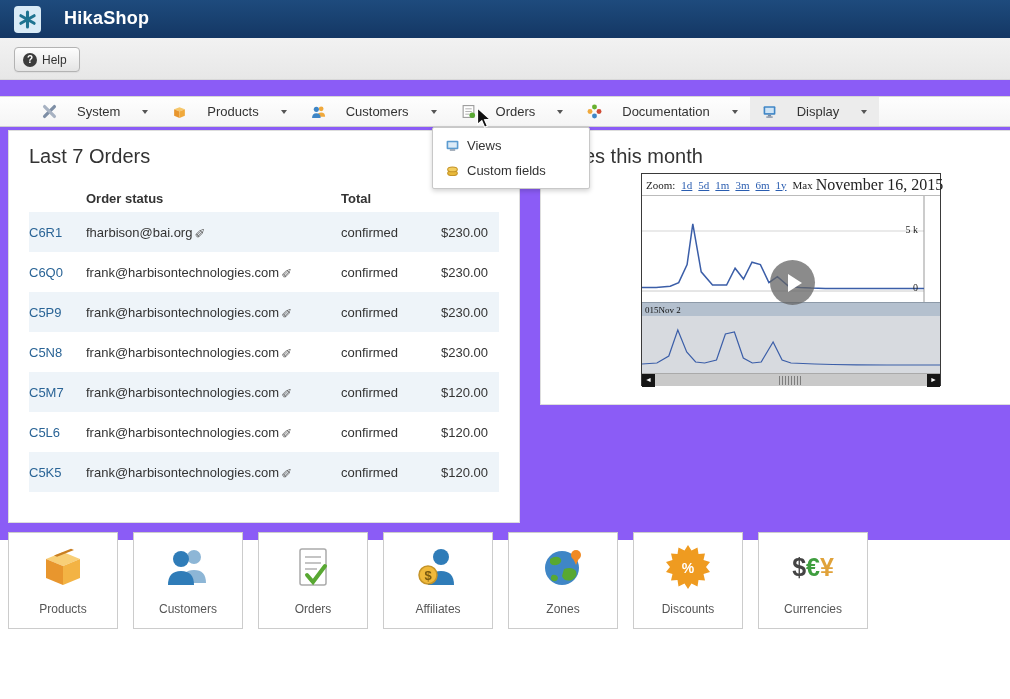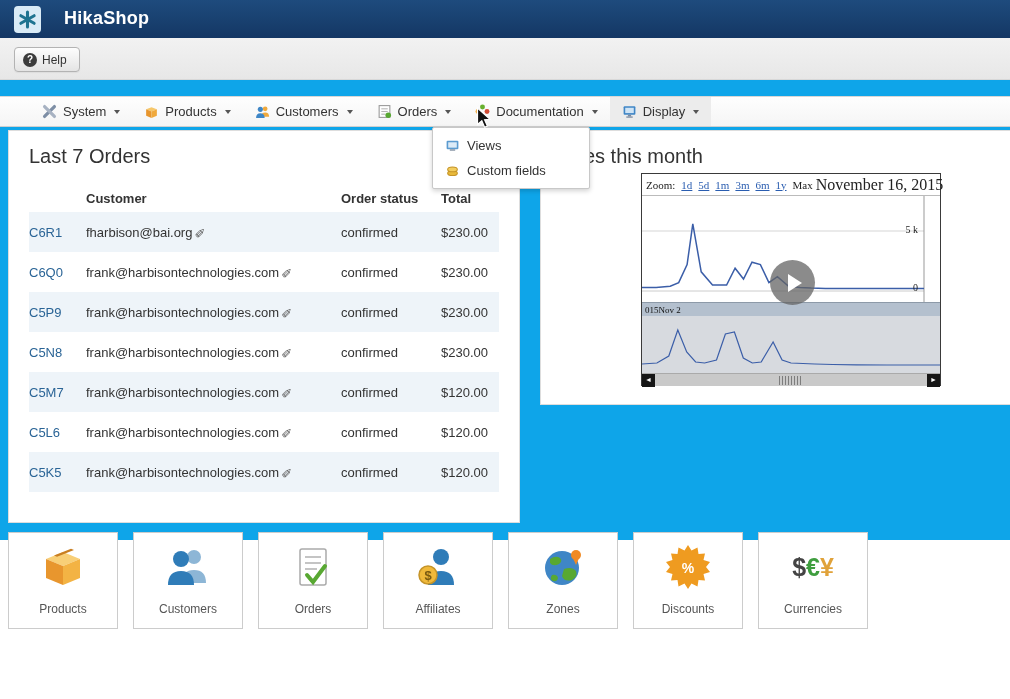--- a/index.html
+++ b/index.html
@@ -1,18 +1,18 @@
 <!DOCTYPE html>
 <html><head>
 <meta charset="utf-8">
 <style>
   * { margin:0; padding:0; box-sizing:border-box; }
   html,body { width:1010px; height:699px; overflow:hidden; background:#fff;
               font-family:"Liberation Sans", sans-serif; color:#333; }
-  .stage { position:relative; width:1010px; height:540px; background:#0ea5e9; }
+  .stage { position:relative; width:1010px; height:540px; background:#8b5cf6; }
 
   
   .topbar { position:absolute; left:0; top:0; width:1010px; height:38px;
             background:linear-gradient(#1e4b7d,#143764); }
   .logo-box { position:absolute; left:14px; top:6px; width:27px; height:27px;
               background:#d9ebf6; border-radius:4px; display:flex; align-items:center; justify-content:center; }
   .brand { position:absolute; left:64px; top:8px; font-size:18px; font-weight:bold; color:#fff; letter-spacing:.3px; }
 
   
   .helpbar { position:absolute; left:0; top:38px; width:1010px; height:42px;
@@ -22,21 +22,21 @@
               background:linear-gradient(#fdfdfd,#e4e4e4); border:1px solid #b3b3b3; border-radius:4px;
               font-size:12px; color:#333; cursor:pointer; box-shadow:0 1px 1px rgba(0,0,0,.05); }
   .qicon { width:14px; height:14px; border-radius:50%; background:#3c3c3c; color:#fff;
            font-size:10px; font-weight:bold; line-height:14px; text-align:center; }
 
   
   .menubar { position:absolute; left:0; top:96px; width:1010px; height:31px;
              background:linear-gradient(#fefefe,#f5f5f5);
              border-top:1px solid #d7d7d7; border-bottom:1px solid #cfcfcf;
              display:flex; align-items:stretch; padding-left:30px; }
-  .menu-item { display:flex; align-items:center; gap:6px; padding:0 12px; font-size:13px;
+  .menu-item { display:flex; align-items:center; gap:20px; padding:0 12px; font-size:13px;
                color:#333; cursor:pointer; white-space:nowrap; }
   .menu-item.open { background:#ececec; }
   .mi-icon { width:15px; height:15px; display:inline-block; }
   .caret { width:0; height:0; border-left:3.5px solid transparent; border-right:3.5px solid transparent;
            border-top:4px solid #555; margin-left:2px; }
 
   
   .dropdown { position:absolute; left:432px; top:127px; width:158px; z-index:50;
               background:#fff; border:1px solid #c8c8c8; border-radius:2px;
               box-shadow:0 2px 5px rgba(0,0,0,.18); padding:5px 0; }
@@ -204,21 +204,20 @@
 
   <svg class="cursor" width="18" height="22" viewBox="0 0 18 22">
     <path d="M1.5,1 L1.5,17.5 L5.8,13.8 L8.6,20.3 L11.4,19 L8.6,12.7 L14,12.3 Z" fill="#111" stroke="#fff" stroke-width="1.2"></path>
   </svg>
 
   <div class="panel orders-panel">
     <div class="panel-title">Last 7 Orders</div>
     <div class="otable">
       <div class="thead">
         <div></div>
-        <div>Customer</div>
         <div>Order status</div>
         <div>Total</div>
       </div>
 
       <div class="trow odd">
         <a class="c-num">C6R1</a>
         <div><span>fharbison@bai.org</span><span class="pencil">✎</span></div>
         <div>confirmed</div>
         <div>$230.00</div>
       </div>

